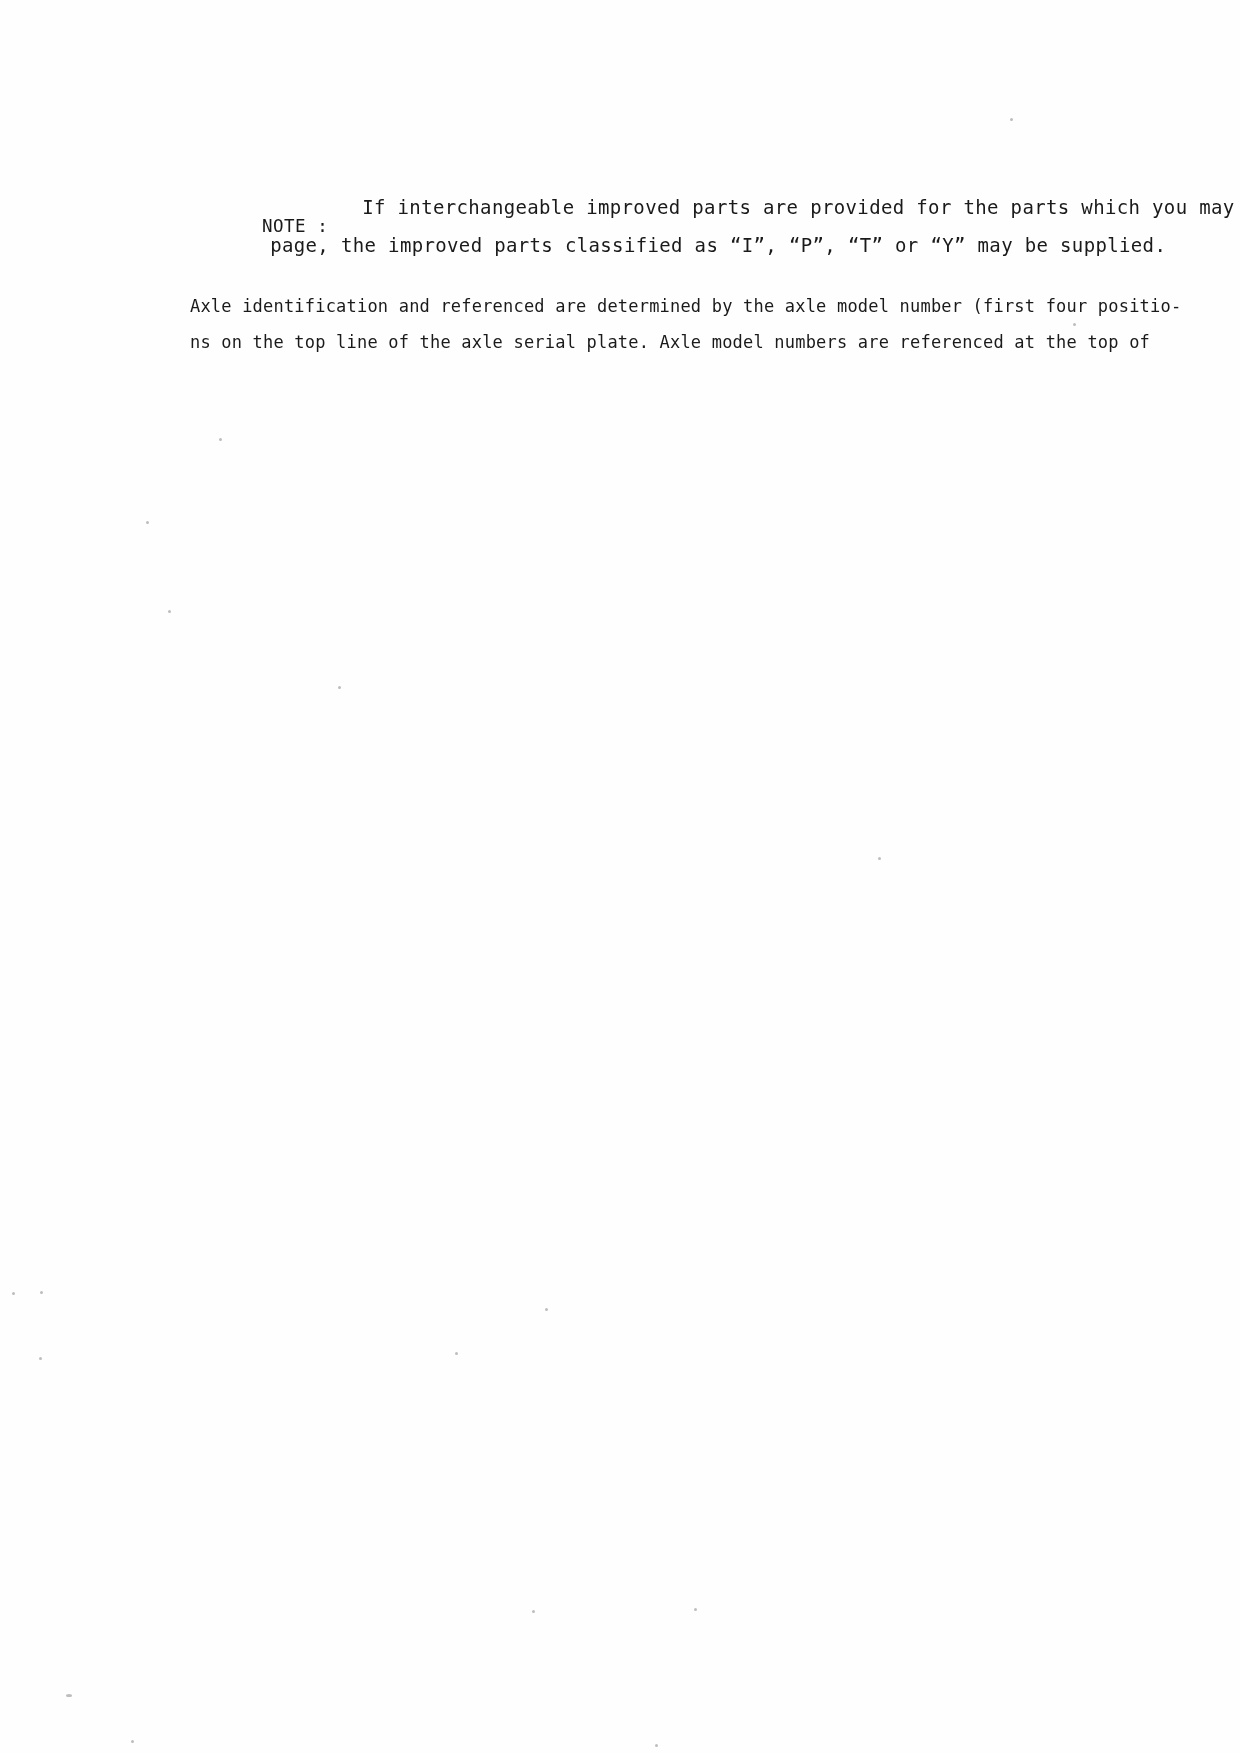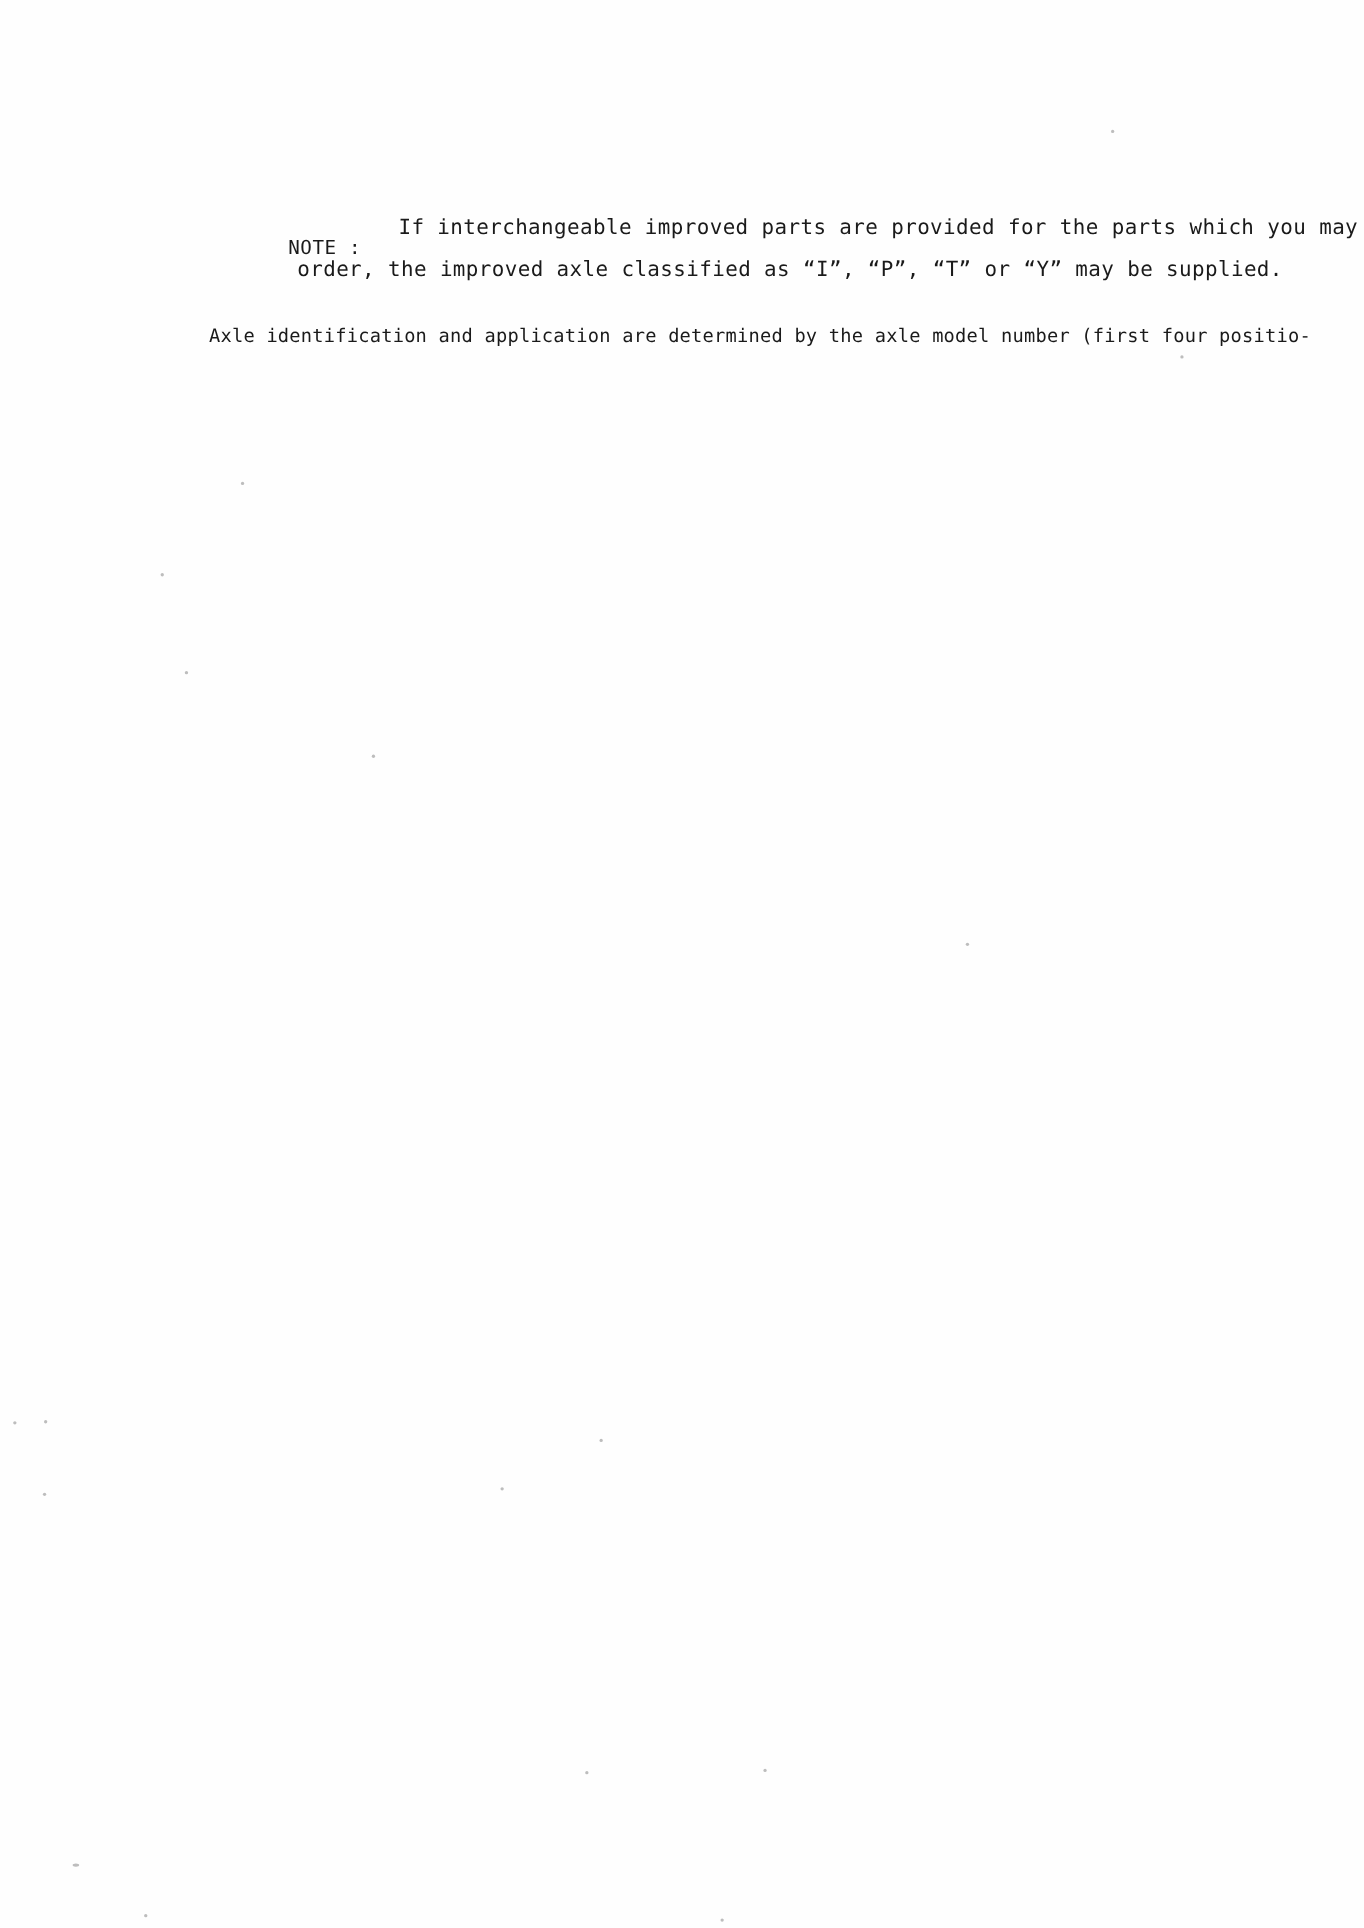--- a/index.html
+++ b/index.html
@@ -99,24 +99,25 @@
   <div class="speck" style="left:694px; top:1608px; width:3px; height:3px;"></div>
   <div class="speck" style="left:66px; top:1694px; width:6px; height:3px;"></div>
   <div class="speck" style="left:131px; top:1740px; width:3px; height:3px;"></div>
   <div class="speck" style="left:655px; top:1744px; width:3px; height:3px;"></div>
 
   <div class="note-block">
     <div class="note-row">
       <div class="note-label">NOTE :</div>
       <div class="note-lines">
         <div class="note-line">If interchangeable improved parts are provided for the parts which you may</div>
-        <div class="note-line second">order, the improved axle classified as “I”,  “P”,  “T” or “Y” may be supplied.</div>
+        <div class="note-line second">page, the improved parts classified as “I”,  “P”,  “T” or “Y” may be supplied.</div>
       </div>
     </div>
   </div>
 
   <div class="section">
     <div class="section-body">
-      <div class="body-line">Axle identification and application are determined by the axle model number (first four positio-</div>
+      <div class="body-line">Axle identification and referenced are determined by the axle model number (first four positio-</div>
+      <div class="body-line">ns on the top line of the axle serial plate. Axle model numbers are referenced at the top of</div>
     </div>
   </div>
 
 </div>
 
 </body></html>

